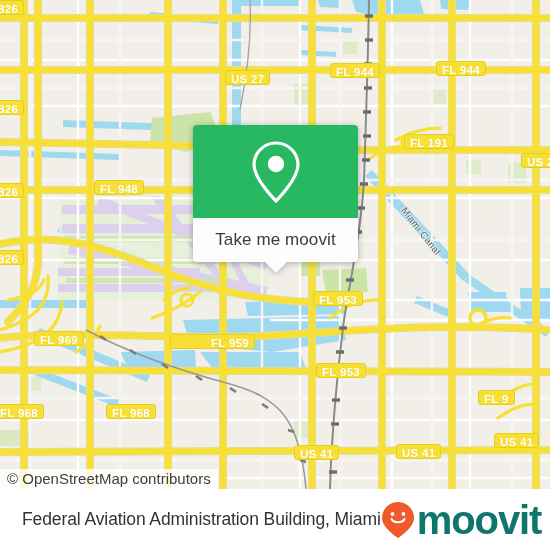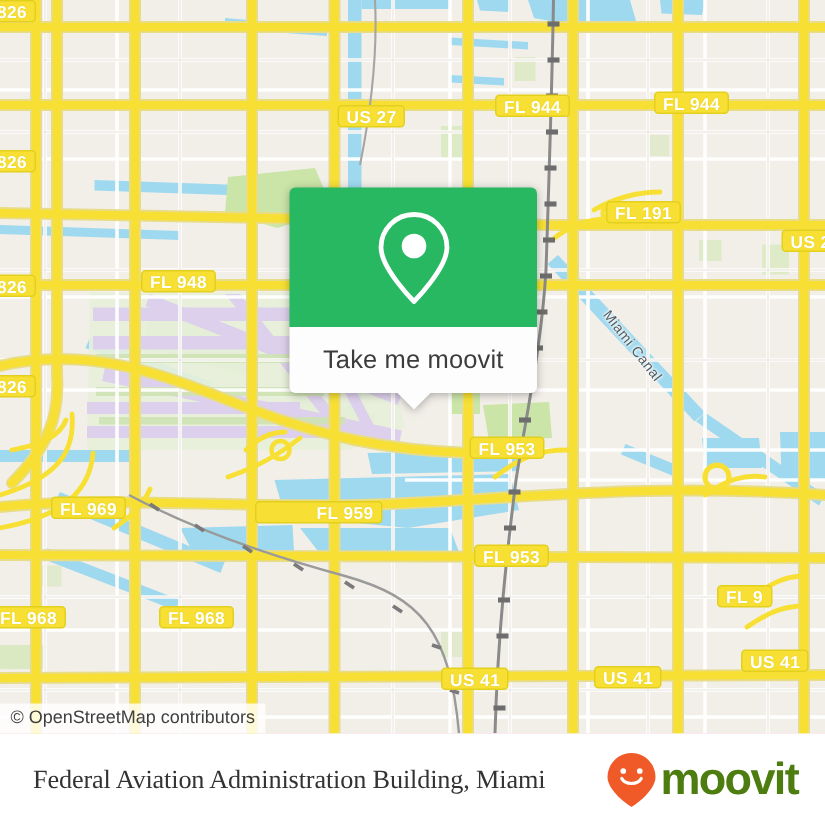--- a/index.html
+++ b/index.html
@@ -109,21 +109,21 @@
     border-top: 11px solid #fdfdfd;
   }
 
   
   #osm-attrib {
     position: absolute;
     left: 0;
     top: 469px;
     background: rgba(255,255,255,0.80);
     font-family: "Liberation Sans", sans-serif;
-    font-size: 12px;
+    font-size: 15px;
     color: #404040;
     padding: 2px 7px 3px 7px;
     line-height: 15px;
     white-space: nowrap;
   }
 
   
   #bottom-bar {
     position: absolute;
     left: 0;
@@ -131,36 +131,36 @@
     width: 550px;
     height: 61px;
     background: #ffffff;
     display: flex;
     align-items: center;
     justify-content: space-between;
     padding: 0 18px 0 22px;
     box-sizing: border-box;
   }
   #place-title {
-    font-family: Liberation Serif, serif;
+    font-family: Liberation Sans, sans-serif;
     font-size: 17.5px;
     color: #333333;
     letter-spacing: -0.1px;
     white-space: nowrap;
   }
   #brand {
     display: flex;
     align-items: center;
     gap: 2px;
   }
   #brand-word {
     font-family: "Liberation Sans", sans-serif;
-    font-size: 30px;
+    font-size: 40px;
     font-weight: bold;
-    color: #4d7c0f;
+    color: #0f766e;
     letter-spacing: -1.1px;
     line-height: 30px;
   }
 </style>
 </head>
 <body>
 
 <div id="app">
 
   <div id="map-canvas">

